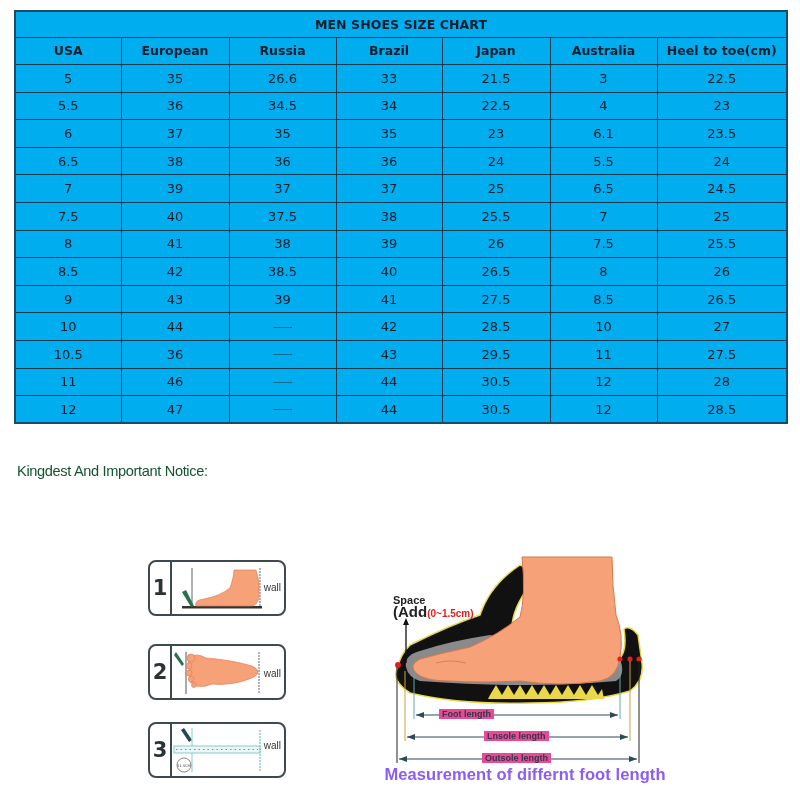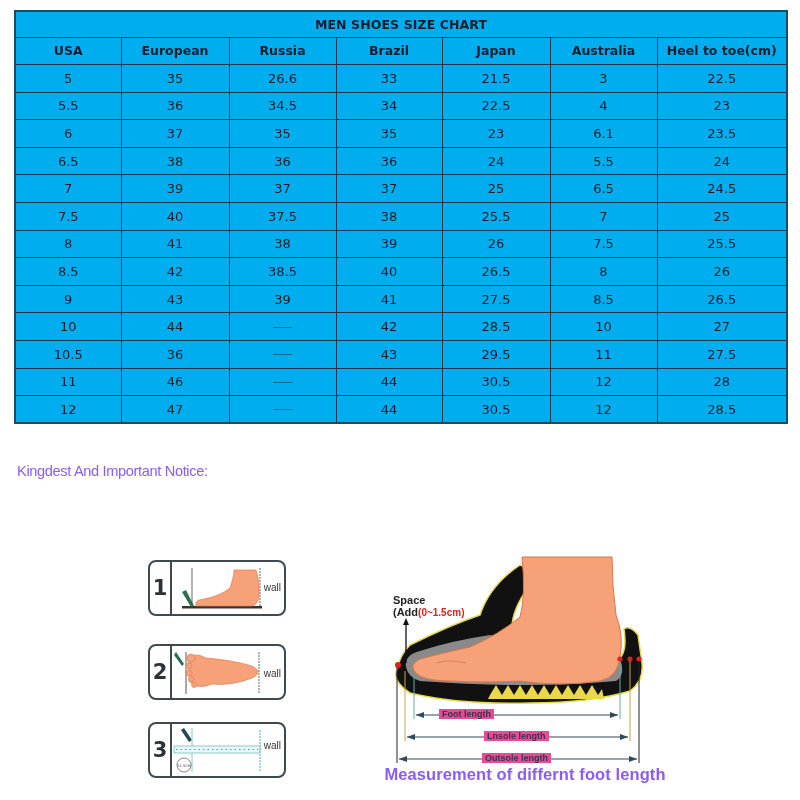--- a/index.html
+++ b/index.html
@@ -16,40 +16,40 @@
   .size-table td, .size-table th {
     border: 1px solid #12384f; text-align: center; vertical-align: middle;
     font-family: "DejaVu Sans", sans-serif; font-size: 13px; height: 27.6px;
     padding: 0;
   }
   .size-table th { font-weight: bold; font-size: 12.5px; }
   .size-table .title-cell { height: 26px; font-weight: bold; font-size: 12.5px; letter-spacing: 0.1px; }
   .size-table .dash { color: #1b3b52; font-size: 9px; letter-spacing: -0.5px; }
 
   
-  .notice { position: absolute; left: 17px; top: 458px; width: 780px; color: #8b5cf6;
+  .notice { position: absolute; left: 17px; top: 458px; width: 780px; color: #14532d;
     font-family: "Liberation Sans", sans-serif; font-size: 14.6px; letter-spacing: -0.35px; }
   .notice p { line-height: 26px; white-space: nowrap; }
   .notice .indent { padding-left: 13px; }
 
   
   .step-card { position: absolute; left: 148px; width: 138px; height: 56px;
     border: 2.5px solid #3e4a4f; border-radius: 8px; background: #fff; }
   .step-card .num { position: absolute; left: 0; top: 0; width: 22px; height: 100%;
     border-right: 2px solid #3e4a4f; display: flex; align-items: center; justify-content: center;
     font-family: "DejaVu Sans", sans-serif; font-weight: bold; font-size: 21px; color: #2c3236; }
   .step-card .wall-label { position: absolute; right: 3px; font-family: "Liberation Sans", sans-serif;
     font-size: 10px; color: #333; }
   .step-card svg { position: absolute; left: 22px; top: 0; }
 
   
   .foot-diagram { position: absolute; left: 380px; top: 555px; width: 300px; height: 240px; }
   .space-label { position: absolute; left: 393px; top: 594px; font-family: "Liberation Sans", sans-serif;
     font-weight: bold; font-size: 11px; color: #222; line-height: 12px; }
-  .space-label .sub { font-size: 11px; font-weight: bold; }
+  .space-label .sub { font-size: 15px; font-weight: bold; }
   .space-label .range { color: #e0201b; font-size: 10px; font-weight: bold; }
   .measure-label { position: absolute; font-family: "Liberation Sans", sans-serif; font-weight: bold;
     font-size: 9px; color: #2d3a44; background: #ec4899; padding: 0 3px; }
   .caption { position: absolute; left: 370px; top: 765px; width: 310px; text-align: center;
     font-family: "Liberation Sans", sans-serif; font-weight: bold; font-size: 16.5px; color: #8b5cf6; letter-spacing: 0.1px; }
 </style>
 </head>
 <body>
 
 <table class="size-table">

